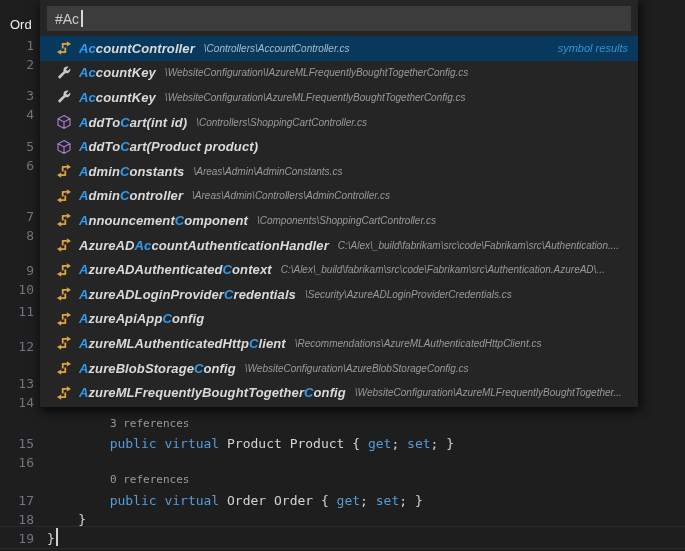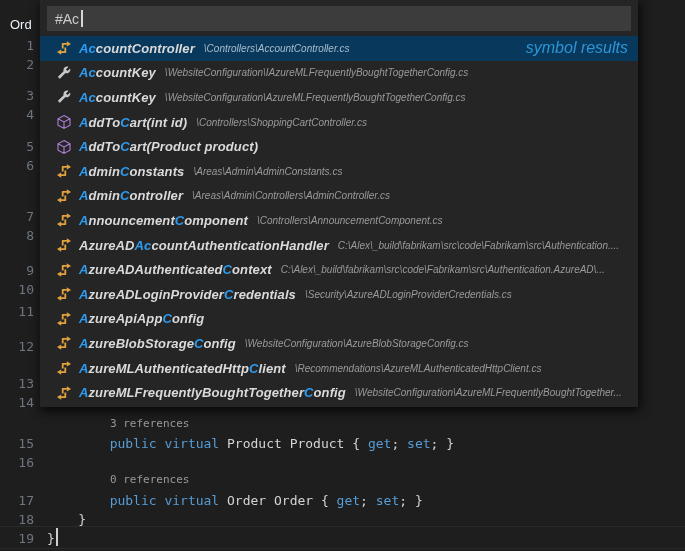--- a/index.html
+++ b/index.html
@@ -62,21 +62,21 @@
   .qo-name{
     font-size:13px;font-weight:600;color:#dadada;flex:none;letter-spacing:.1px;
   }
   .qo-name .hl{color:#2e9cf1;}
   .qo-path{
     font-size:10px;color:#9a9a9a;margin-left:9px;overflow:hidden;flex-shrink:1;
   }
   .qo-row.selected .qo-path{color:#a9bdcb;}
   .qo-badge{
     margin-left:auto;padding-left:10px;flex:none;
-    font-size:16px;color:#2e94d6;
+    font-size:11px;color:#2e94d6;
   }
 </style>
 </head>
 <body>
 
 <div class="editor">
   <div class="tab-title">Ord</div>
   <div id="gutter">
       <span class="gutter-num" style="top: 36px;">1</span>
       <span class="gutter-num" style="top: 55px;">2</span>
@@ -199,21 +199,21 @@
           <svg viewBox="0 0 16 16">
             <g fill="#e2a33e">
               <polygon points="15,3.9 10.8,1.2 10.8,6.6"></polygon>
               <path d="M11.5 3H6.8c-.6 0-1 .4-1 1v4.6h1.8V4.8h2.9z"></path>
               <polygon points="1,12.1 5.2,14.8 5.2,9.4"></polygon>
               <path d="M4.5 13h4.7c.6 0 1-.4 1-1V7.4H8.4v3.8H4.5z"></path>
             </g>
           </svg>
         </span>
         <span class="qo-name"><span class="hl">A</span><span>nnouncement</span><span class="hl">C</span><span>omponent</span></span>
-        <span class="qo-path">\Controllers\AnnouncementComponent.cs</span>
+        <span class="qo-path">\Components\ShoppingCartController.cs</span>
       </div>
       <div class="qo-row">
         <span class="qo-icon">
           <svg viewBox="0 0 16 16">
             <g fill="#e2a33e">
               <polygon points="15,3.9 10.8,1.2 10.8,6.6"></polygon>
               <path d="M11.5 3H6.8c-.6 0-1 .4-1 1v4.6h1.8V4.8h2.9z"></path>
               <polygon points="1,12.1 5.2,14.8 5.2,9.4"></polygon>
               <path d="M4.5 13h4.7c.6 0 1-.4 1-1V7.4H8.4v3.8H4.5z"></path>
             </g>
@@ -267,36 +267,36 @@
         <span class="qo-icon">
           <svg viewBox="0 0 16 16">
             <g fill="#e2a33e">
               <polygon points="15,3.9 10.8,1.2 10.8,6.6"></polygon>
               <path d="M11.5 3H6.8c-.6 0-1 .4-1 1v4.6h1.8V4.8h2.9z"></path>
               <polygon points="1,12.1 5.2,14.8 5.2,9.4"></polygon>
               <path d="M4.5 13h4.7c.6 0 1-.4 1-1V7.4H8.4v3.8H4.5z"></path>
             </g>
           </svg>
         </span>
+        <span class="qo-name"><span class="hl">A</span><span>zureMLAuthenticatedHttp</span><span class="hl">C</span><span>lient</span></span>
+        <span class="qo-path">\Recommendations\AzureMLAuthenticatedHttpClient.cs</span>
+      </div>
+      <div class="qo-row">
+        <span class="qo-icon">
+          <svg viewBox="0 0 16 16">
+            <g fill="#e2a33e">
+              <polygon points="15,3.9 10.8,1.2 10.8,6.6"></polygon>
+              <path d="M11.5 3H6.8c-.6 0-1 .4-1 1v4.6h1.8V4.8h2.9z"></path>
+              <polygon points="1,12.1 5.2,14.8 5.2,9.4"></polygon>
+              <path d="M4.5 13h4.7c.6 0 1-.4 1-1V7.4H8.4v3.8H4.5z"></path>
+            </g>
+          </svg>
+        </span>
         <span class="qo-name"><span class="hl">A</span><span>zureBlobStorage</span><span class="hl">C</span><span>onfig</span></span>
         <span class="qo-path">\WebsiteConfiguration\AzureBlobStorageConfig.cs</span>
-      </div>
-      <div class="qo-row">
-        <span class="qo-icon">
-          <svg viewBox="0 0 16 16">
-            <g fill="#e2a33e">
-              <polygon points="15,3.9 10.8,1.2 10.8,6.6"></polygon>
-              <path d="M11.5 3H6.8c-.6 0-1 .4-1 1v4.6h1.8V4.8h2.9z"></path>
-              <polygon points="1,12.1 5.2,14.8 5.2,9.4"></polygon>
-              <path d="M4.5 13h4.7c.6 0 1-.4 1-1V7.4H8.4v3.8H4.5z"></path>
-            </g>
-          </svg>
-        </span>
-        <span class="qo-name"><span class="hl">A</span><span>zureMLAuthenticatedHttp</span><span class="hl">C</span><span>lient</span></span>
-        <span class="qo-path">\Recommendations\AzureMLAuthenticatedHttpClient.cs</span>
       </div>
       <div class="qo-row">
         <span class="qo-icon">
           <svg viewBox="0 0 16 16">
             <g fill="#e2a33e">
               <polygon points="15,3.9 10.8,1.2 10.8,6.6"></polygon>
               <path d="M11.5 3H6.8c-.6 0-1 .4-1 1v4.6h1.8V4.8h2.9z"></path>
               <polygon points="1,12.1 5.2,14.8 5.2,9.4"></polygon>
               <path d="M4.5 13h4.7c.6 0 1-.4 1-1V7.4H8.4v3.8H4.5z"></path>
             </g>

